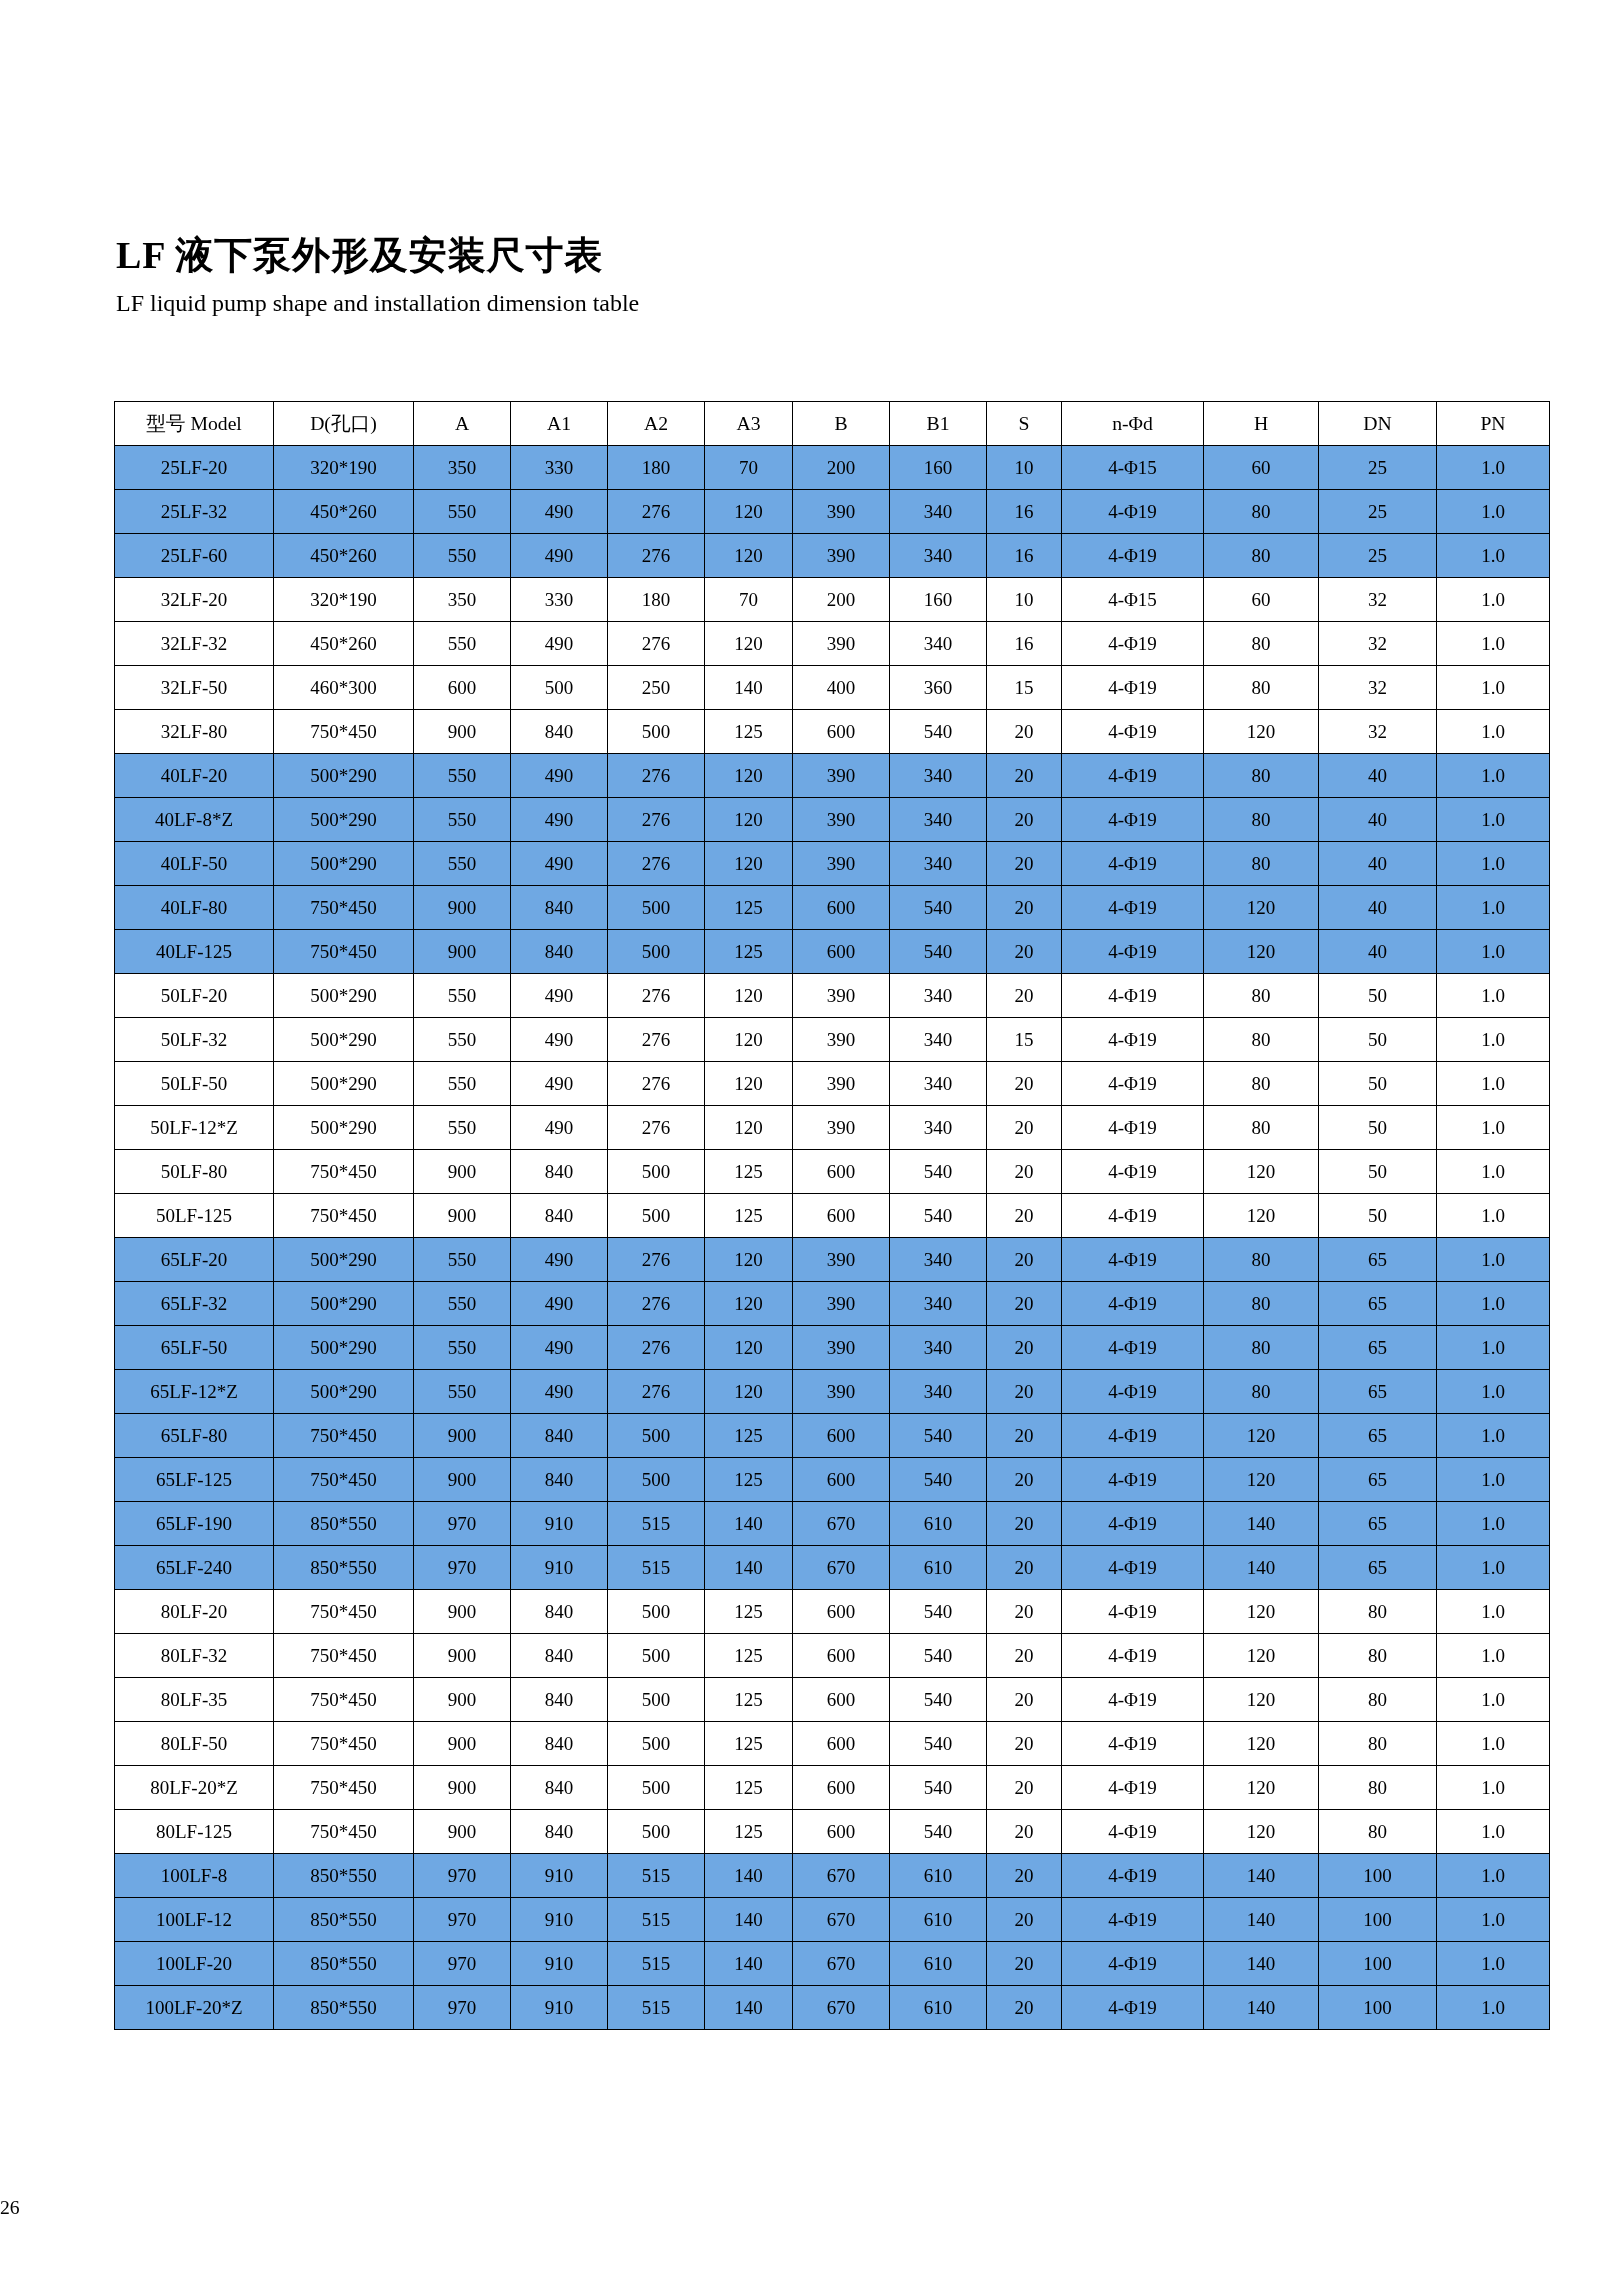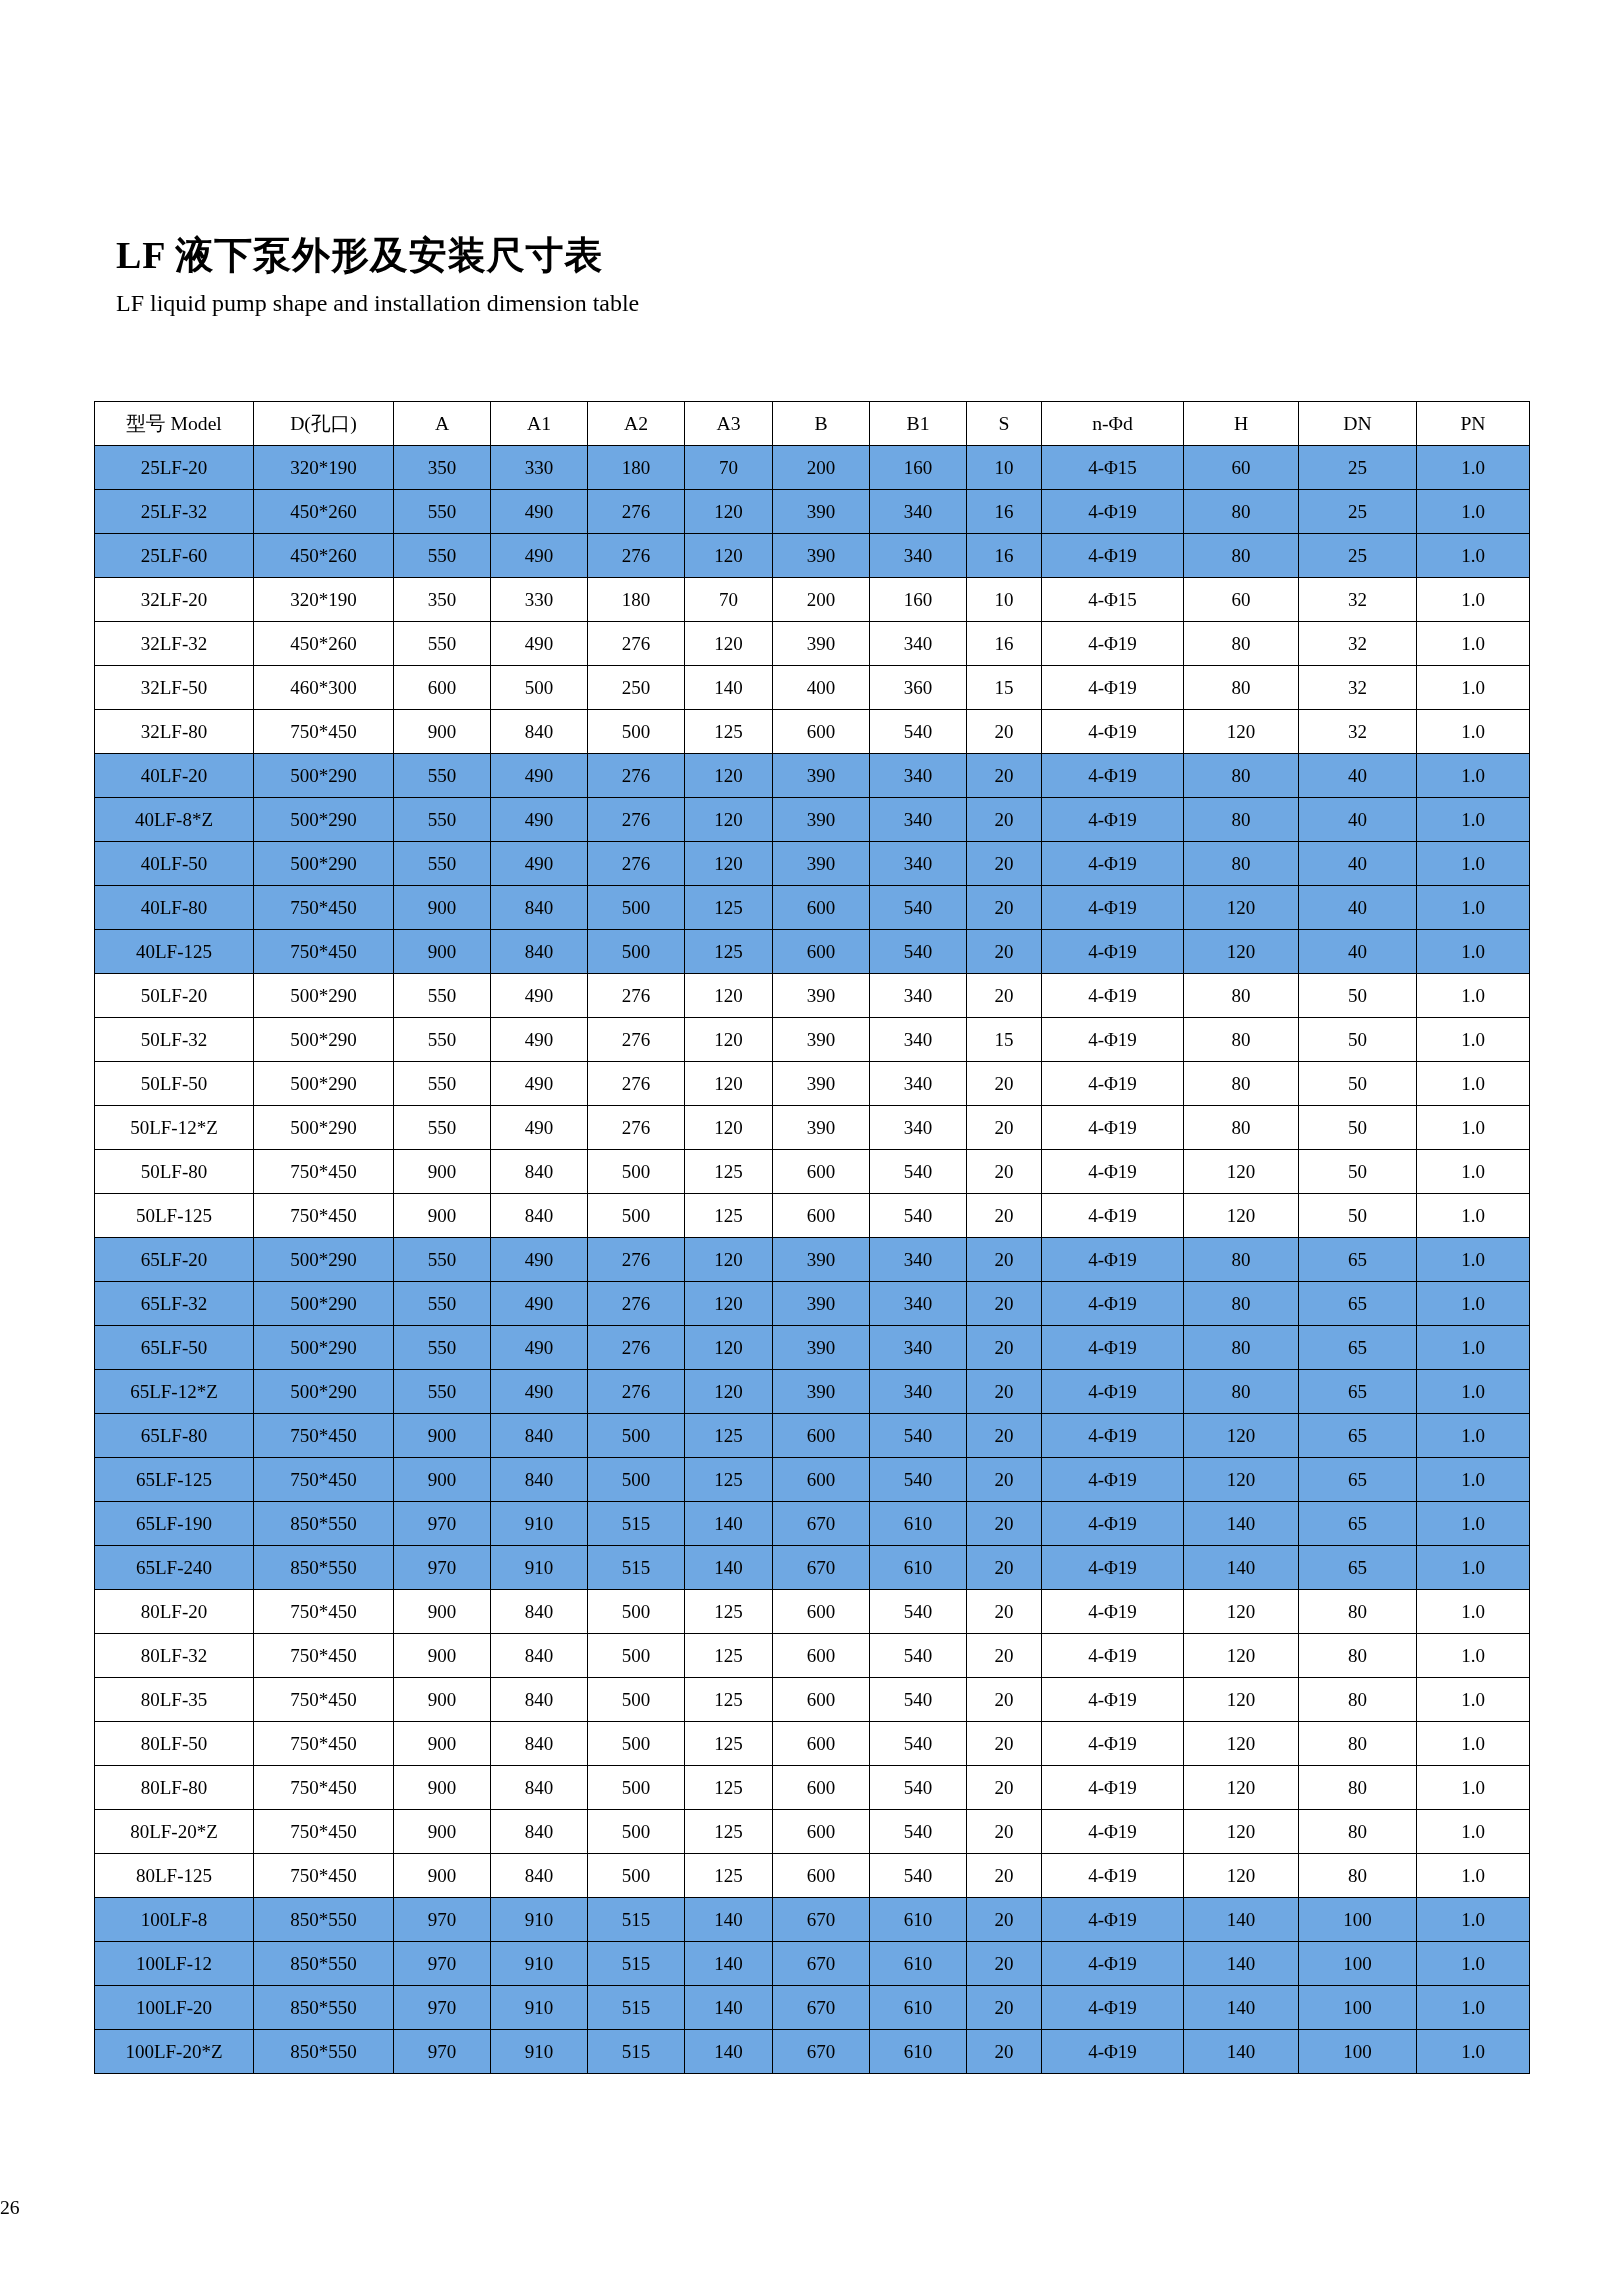--- a/index.html
+++ b/index.html
@@ -46,20 +46,21 @@
     position: absolute;
     left: 94px;
     top: 401px;
     width: 1433px;
   }
   table.dim {
     border-collapse: collapse;
     width: 1433px;
     table-layout: fixed;
     font-size: 19px;
+    margin-left: 20px;
   }
   table.dim th, table.dim td {
     border: 0.9px solid #000000;
     text-align: center;
     vertical-align: middle;
     height: 43px;
     padding: 0 1.8px;
     font-weight: normal;
     font-family: "Liberation Serif", serif;
     white-space: nowrap;
@@ -588,35 +589,20 @@
             <td>125</td>
             <td>600</td>
             <td>540</td>
             <td>20</td>
             <td>4-Φ19</td>
             <td>120</td>
             <td>80</td>
             <td>1.0</td>
           </tr>
           <tr class="plain">
-            <td>80LF-80</td>
-            <td>750*450</td>
-            <td>900</td>
-            <td>840</td>
-            <td>500</td>
-            <td>125</td>
-            <td>600</td>
-            <td>540</td>
-            <td>20</td>
-            <td>4-Φ19</td>
-            <td>120</td>
-            <td>80</td>
-            <td>1.0</td>
-          </tr>
-          <tr class="plain">
             <td>80LF-20*Z</td>
             <td>750*450</td>
             <td>900</td>
             <td>840</td>
             <td>500</td>
             <td>125</td>
             <td>600</td>
             <td>540</td>
             <td>20</td>
             <td>4-Φ19</td>

